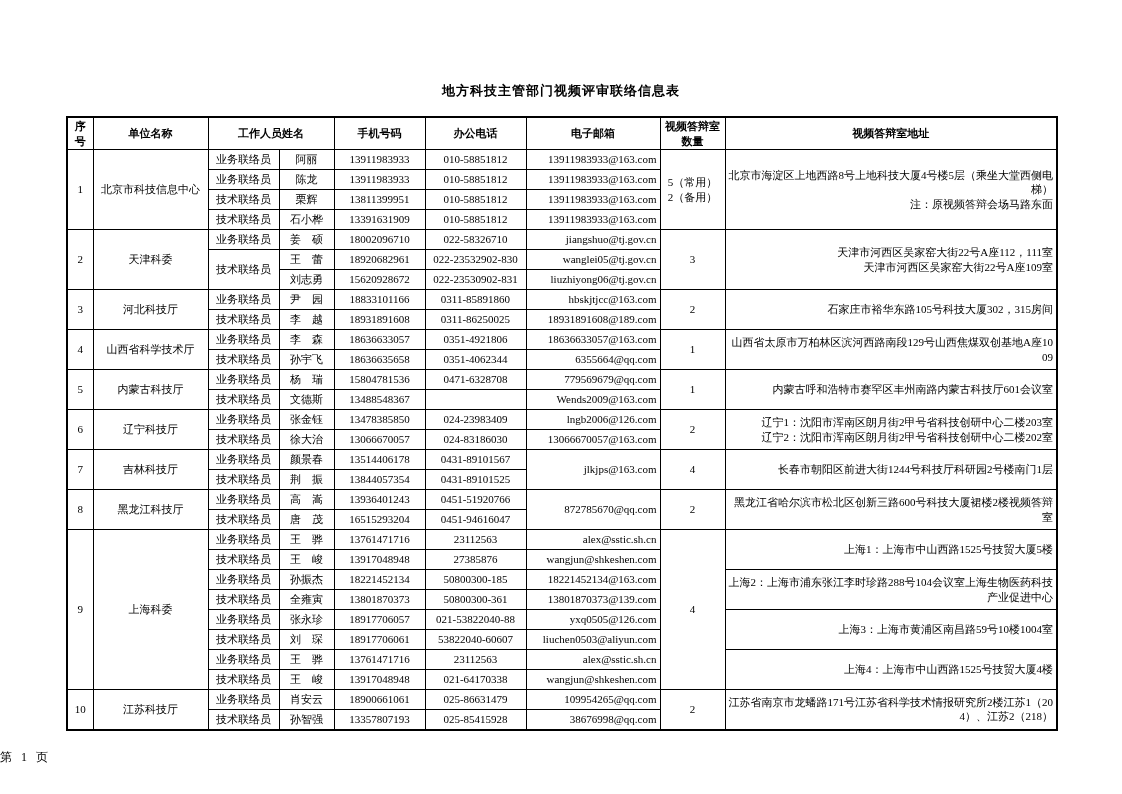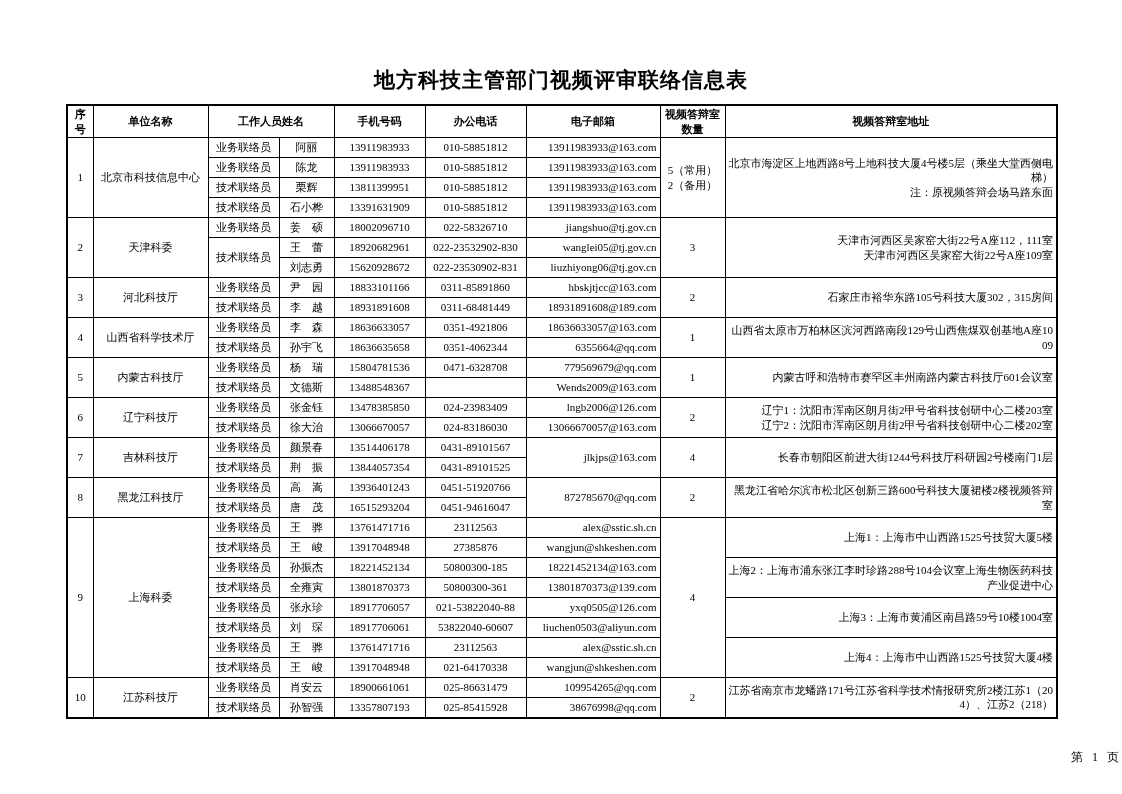--- a/index.html
+++ b/index.html
@@ -7,26 +7,26 @@
   .page {
     position: relative;
     width: 1122px;
     height: 794px;
     background: #ffffff;
     color: #000;
     font-family: "Liberation Serif", "DejaVu Serif", serif;
     overflow: hidden;
   }
   .doc-title {
-    margin: 0;
+    margin: 16px;
     padding-top: 66px;
     text-align: center;
     font-family: "Liberation Sans", "DejaVu Sans", sans-serif;
     font-weight: bold;
-    font-size: 21px;
+    font-size: 13px;
     letter-spacing: 1px;
   }
   table.contacts {
     border-collapse: collapse;
     table-layout: fixed;
     width: 990px;
     margin: 10px 0 16px 66px;
     border: 2px solid #000;
   }
   .contacts th, .contacts td {
@@ -46,24 +46,23 @@
     white-space: pre-line;
   }
   .contacts td { height: 20px; }
   .c { text-align: center; }
   .l { text-align: right; }
   .pre { white-space: pre-line; }
   .footer {
     position: absolute;
     left: 0; right: 0;
     bottom: 28px;
-    text-align: right;
+    text-align: left;
     font-size: 12px;
     letter-spacing: 3px;
-    padding-left: 8px;
   }
 </style>
 </head>
 <body>
 
 <div class="page">
   <h1 class="doc-title">地方科技主管部门视频评审联络信息表</h1>
 
   <table class="contacts">
     <colgroup>
@@ -161,21 +160,21 @@
         <td class="c">18833101166</td>
         <td class="c">0311-85891860</td>
         <td class="l">hbskjtjcc@163.com</td>
         <td class="c" rowspan="2">2</td>
         <td class="l" rowspan="2">石家庄市裕华东路105号科技大厦302，315房间</td>
       </tr>
       <tr>
         <td class="c">技术联络员</td>
         <td class="c">李　越</td>
         <td class="c">18931891608</td>
-        <td class="c">0311-68481449</td>
+        <td class="c">0311-86250025</td>
         <td class="l">18931891608@189.com</td>
       </tr>
 
       <tr>
         <td class="c" rowspan="2">4</td>
         <td class="c" rowspan="2">山西省科学技术厅</td>
         <td class="c">业务联络员</td>
         <td class="c">李　森</td>
         <td class="c">18636633057</td>
         <td class="c">0351-4921806</td>

